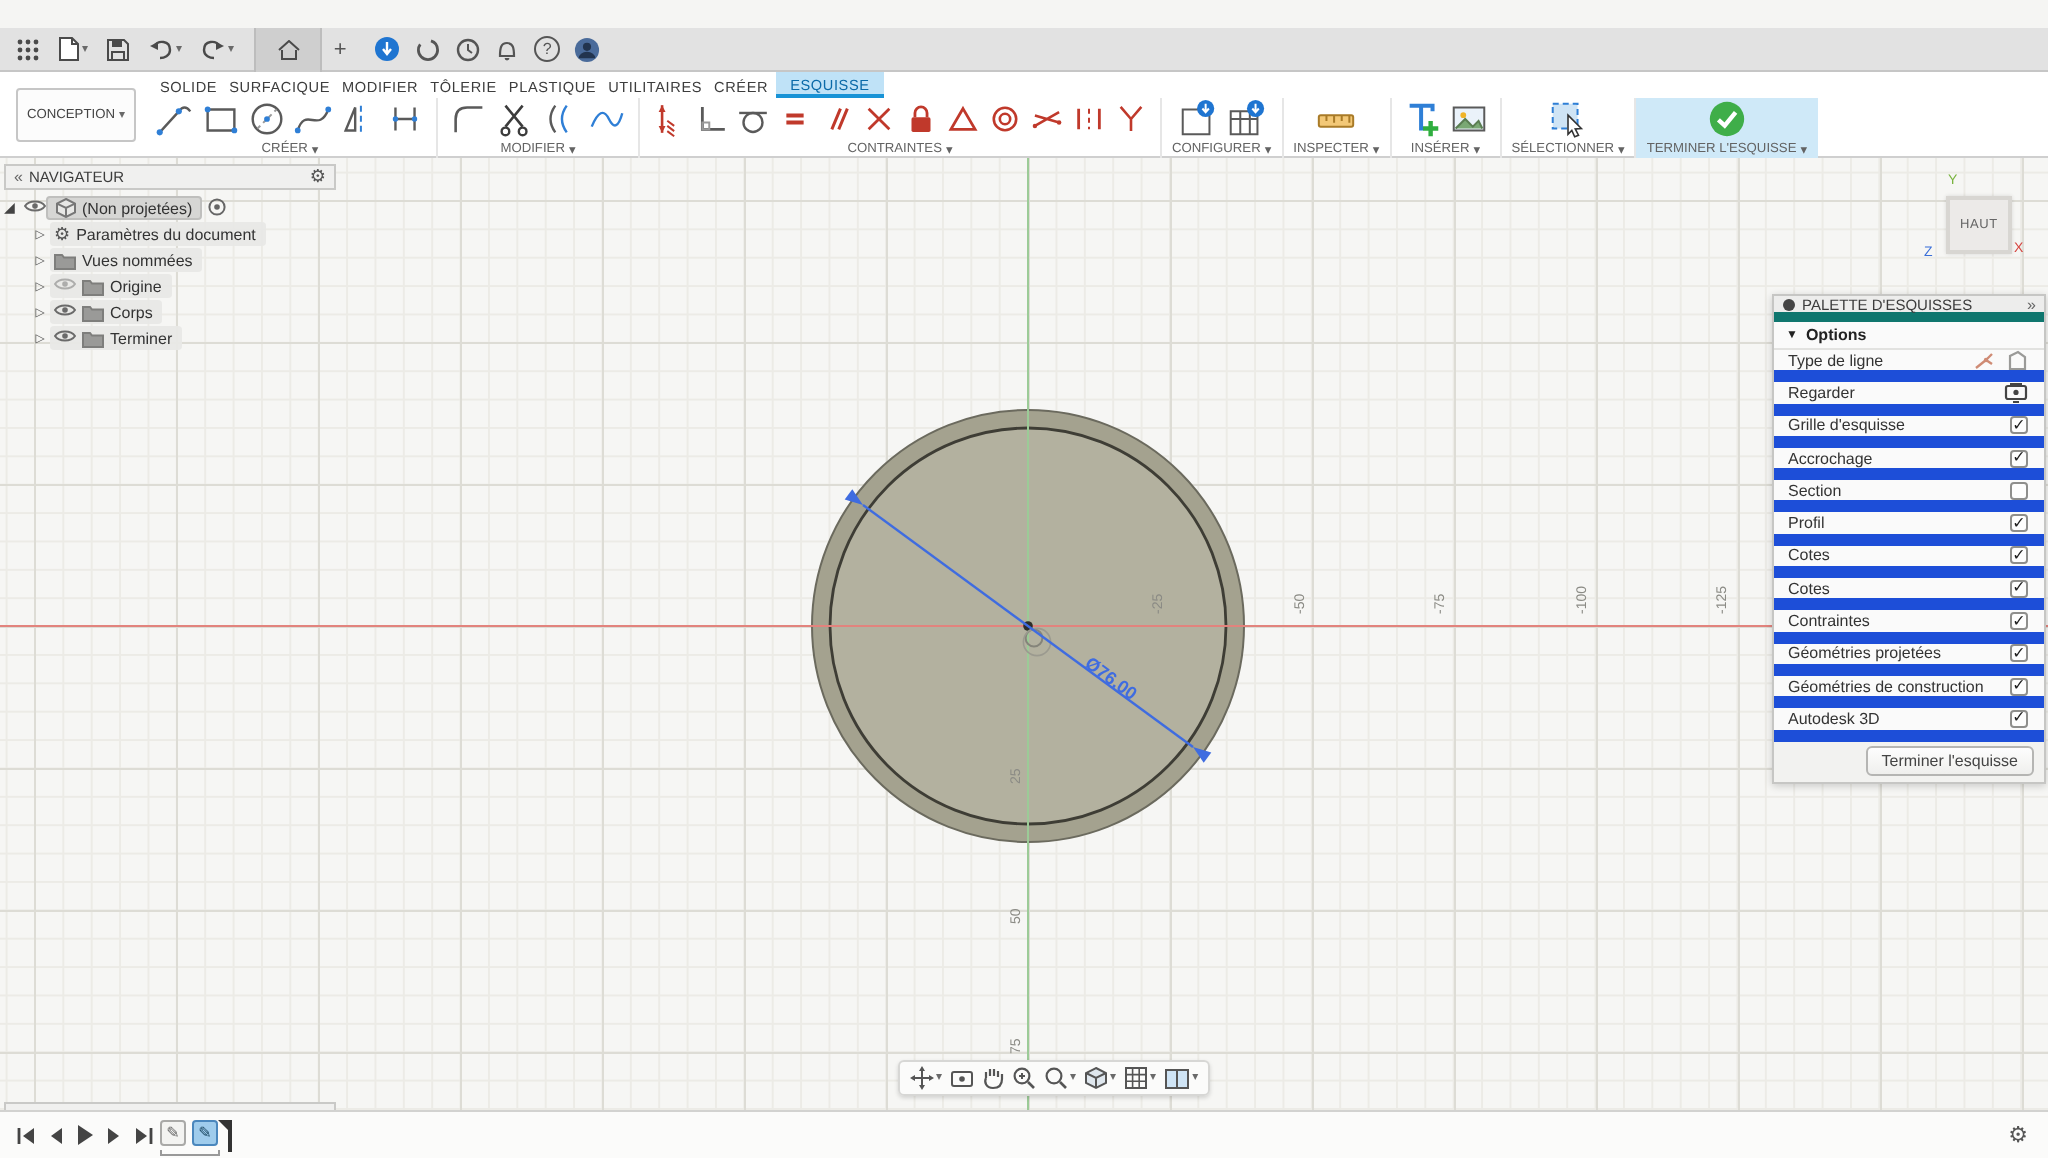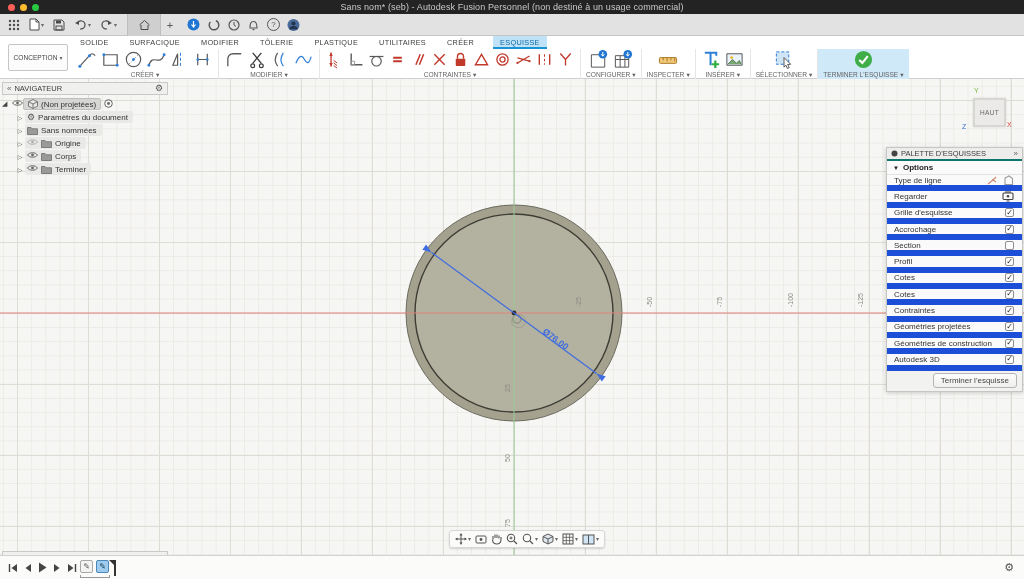--- a/index.html
+++ b/index.html
@@ -22,21 +22,21 @@
 .hometab{margin-left:10px;width:34px;height:22px;background:#cfcfcf;border-left:1px solid #bdbdbd;border-right:1px solid #bdbdbd;display:flex;align-items:center;justify-content:center}
 .doctab{height:22px;flex:0 0 718px;background:#ededec;display:flex;align-items:center;justify-content:center;position:relative;gap:4px}
 .doctab .dt{font-size:8.5px;color:#333}
 .doctab .x{position:absolute;right:6px;font-size:9px;color:#666;cursor:default}
 .addtab{width:18px;text-align:center;font-size:11px;color:#555}
 .rights{display:flex;align-items:center;gap:7px;margin-left:8px}
 .rights .circ{width:13px;height:13px;border-radius:50%;display:flex;align-items:center;justify-content:center;font-size:8px;color:#555}
 
 
 .ribbon{position:absolute;left:0;top:36px;width:1024px;height:43px;background:#fff;border-bottom:1px solid #cfcfcf}
-.rtabs{position:absolute;left:78px;top:0;height:13px;display:flex;align-items:flex-start;gap:17px}
+.rtabs{position:absolute;left:78px;top:0;height:13px;display:flex;align-items:center;gap:2px}
 .rtab{font-size:7.3px;color:#3d3d3d;letter-spacing:.3px;padding:2px 2px 1px}
 .rtab.active{background:#bfe2f7;color:#0b6aa8;border-bottom:2px solid #1893d6;padding:2px 7px 0}
 .concbtn{position:absolute;left:8px;top:8px;width:60px;height:27px;border:1px solid #c6c6c6;border-radius:2px;background:#fcfcfc;display:flex;align-items:center;justify-content:center;gap:2px;font-size:6.6px;color:#444}
 .rbody{position:absolute;left:72px;top:13px;height:30px;display:flex}
 .grp{display:flex;flex-direction:column;align-items:center;padding:0 5px;border-left:1px solid #e6e6e6}
 .grp:first-child{border-left:none}
 .grp .gi{display:flex;align-items:center;gap:2px;height:21px}
 .grp .glabel{height:9px;font-size:6.6px;color:#636363;display:flex;gap:2px;align-items:center;white-space:nowrap}
 .grp.finish{background:#cfe9f8}
 .ri{display:block}
@@ -74,21 +74,21 @@
 .exp{width:10px;text-align:center;font-size:6px;color:#555;flex:0 0 10px}
 .rootexp{width:10px;font-size:7px;color:#444;flex:0 0 10px}
 .ind{width:13px;flex:0 0 13px}
 .eye{opacity:.85}
 .eye.dim{opacity:.4}
 .rootpill{background:#d6d6d4;border:1px solid #bfbfbd;border-radius:2px;display:flex;align-items:center;gap:3px;padding:0 4px;height:12px;font-size:8px}
 .gearglyph{font-size:9px;color:#555;line-height:1}
 
 
 .palette{position:absolute;left:886px;top:147px;width:137px;background:#fafafa;border:1px solid #c6c6c4;box-shadow:0 1px 4px rgba(0,0,0,.18)}
-.palette .pnl-hdr{border:none;border-bottom:2px solid #0f766e;background:#ededec}
+.palette .pnl-hdr{border:none;border-bottom:5px solid #0f766e;background:#ededec}
 .optrow{height:14px;display:flex;align-items:center;gap:4px;font-size:8px;font-weight:bold;color:#222;padding:0 6px;border-bottom:1px solid #e2e2e0}
 .prow{height:16.3px;display:flex;align-items:center;font-size:8px;color:#333;padding:0 8px 0 7px;border-bottom:6px solid #1d4ed8}
 .prow .lbl{flex:1}
 .cb{width:9px;height:9px;border:1px solid #8e8e8c;border-radius:2px;background:#fdfdfd;display:flex;align-items:center;justify-content:center;font-size:8px;line-height:1;color:#1c1c1c}
 .pfoot{height:20px;display:flex;align-items:center;justify-content:flex-end;padding:0 5px;background:#f2f2f0}
 .finbtn{font-size:8px;color:#444;border:1px solid #b5b5b3;border-radius:3px;background:linear-gradient(#fdfdfd,#efefed);padding:2px 7px}
 
 
 .comments{position:absolute;left:2px;top:551px;width:166px;height:16px;background:#f0f0ef;border:1px solid #c9c9c7;display:flex;align-items:center;font-size:7.5px;color:#3c3c3c;padding:0 5px}
 .comments .sp{flex:1}
@@ -106,26 +106,20 @@
 .feat.f2{border:1px solid #4a87bd;background:#9fccec;color:#1a4660}
 .playhead{width:2px;height:16px;background:#333;position:relative;margin-left:2px}
 .playhead:before{content:"";position:absolute;left:-5px;top:0;border-top:5px solid #333;border-left:5px solid transparent}
 .tl-gear{position:absolute;right:10px;top:5px;font-size:11px;color:#555}
 .featbracket{position:absolute;left:80px;top:19px;width:30px;height:3px;border-left:1px solid #999;border-right:1px solid #999;border-bottom:1px solid #999}
 </style>
 </head>
 <body>
 <div id="root">
 
-<div class="titlebar">
-  <span class="tl r"></span>
-  <span class="tl y"></span>
-  <span class="tl g"></span>
-  <span class="t">Sans nom* (seb) - Autodesk Fusion Personnel (non destiné à un usage commercial)</span>
-</div>
 
 <div class="appbar">
   <div class="lefticons">
     <span class="ai">
           <svg width="12" height="12" viewBox="0 0 12 12">
             <g fill="#4a4a4a">
               <circle cx="2" cy="2" r="1.2"></circle>
               <circle cx="6" cy="2" r="1.2"></circle>
               <circle cx="10" cy="2" r="1.2"></circle>
               <circle cx="2" cy="6" r="1.2"></circle>
@@ -495,21 +489,21 @@
             <span>Paramètres du document</span>
           </span>
     </div>
     <div class="trow">
       <span class="ind"></span>
           <span class="exp">▷</span>
       <span class="pill">
             <svg width="11" height="9" viewBox="0 0 11 9">
               <path d="M0.5 1.5 H4 L5 2.8 H10.5 V8.5 H0.5 Z" fill="#9a9a98" stroke="#7e7e7c"></path>
             </svg>
-            <span>Sans nommées</span>
+            <span>Vues nommées</span>
           </span>
     </div>
     <div class="trow">
       <span class="ind"></span>
           <span class="exp">▷</span>
       <span class="pill">
             <span class="eye dim"><svg width="11" height="8" viewBox="0 0 11 8">
                 <path d="M0.5 4 C2.5 1 8.5 1 10.5 4 C8.5 7 2.5 7 0.5 4 Z" fill="none" stroke="#555"></path>
                 <circle cx="5.5" cy="4" r="1.4" fill="#555"></circle>
               </svg></span>

